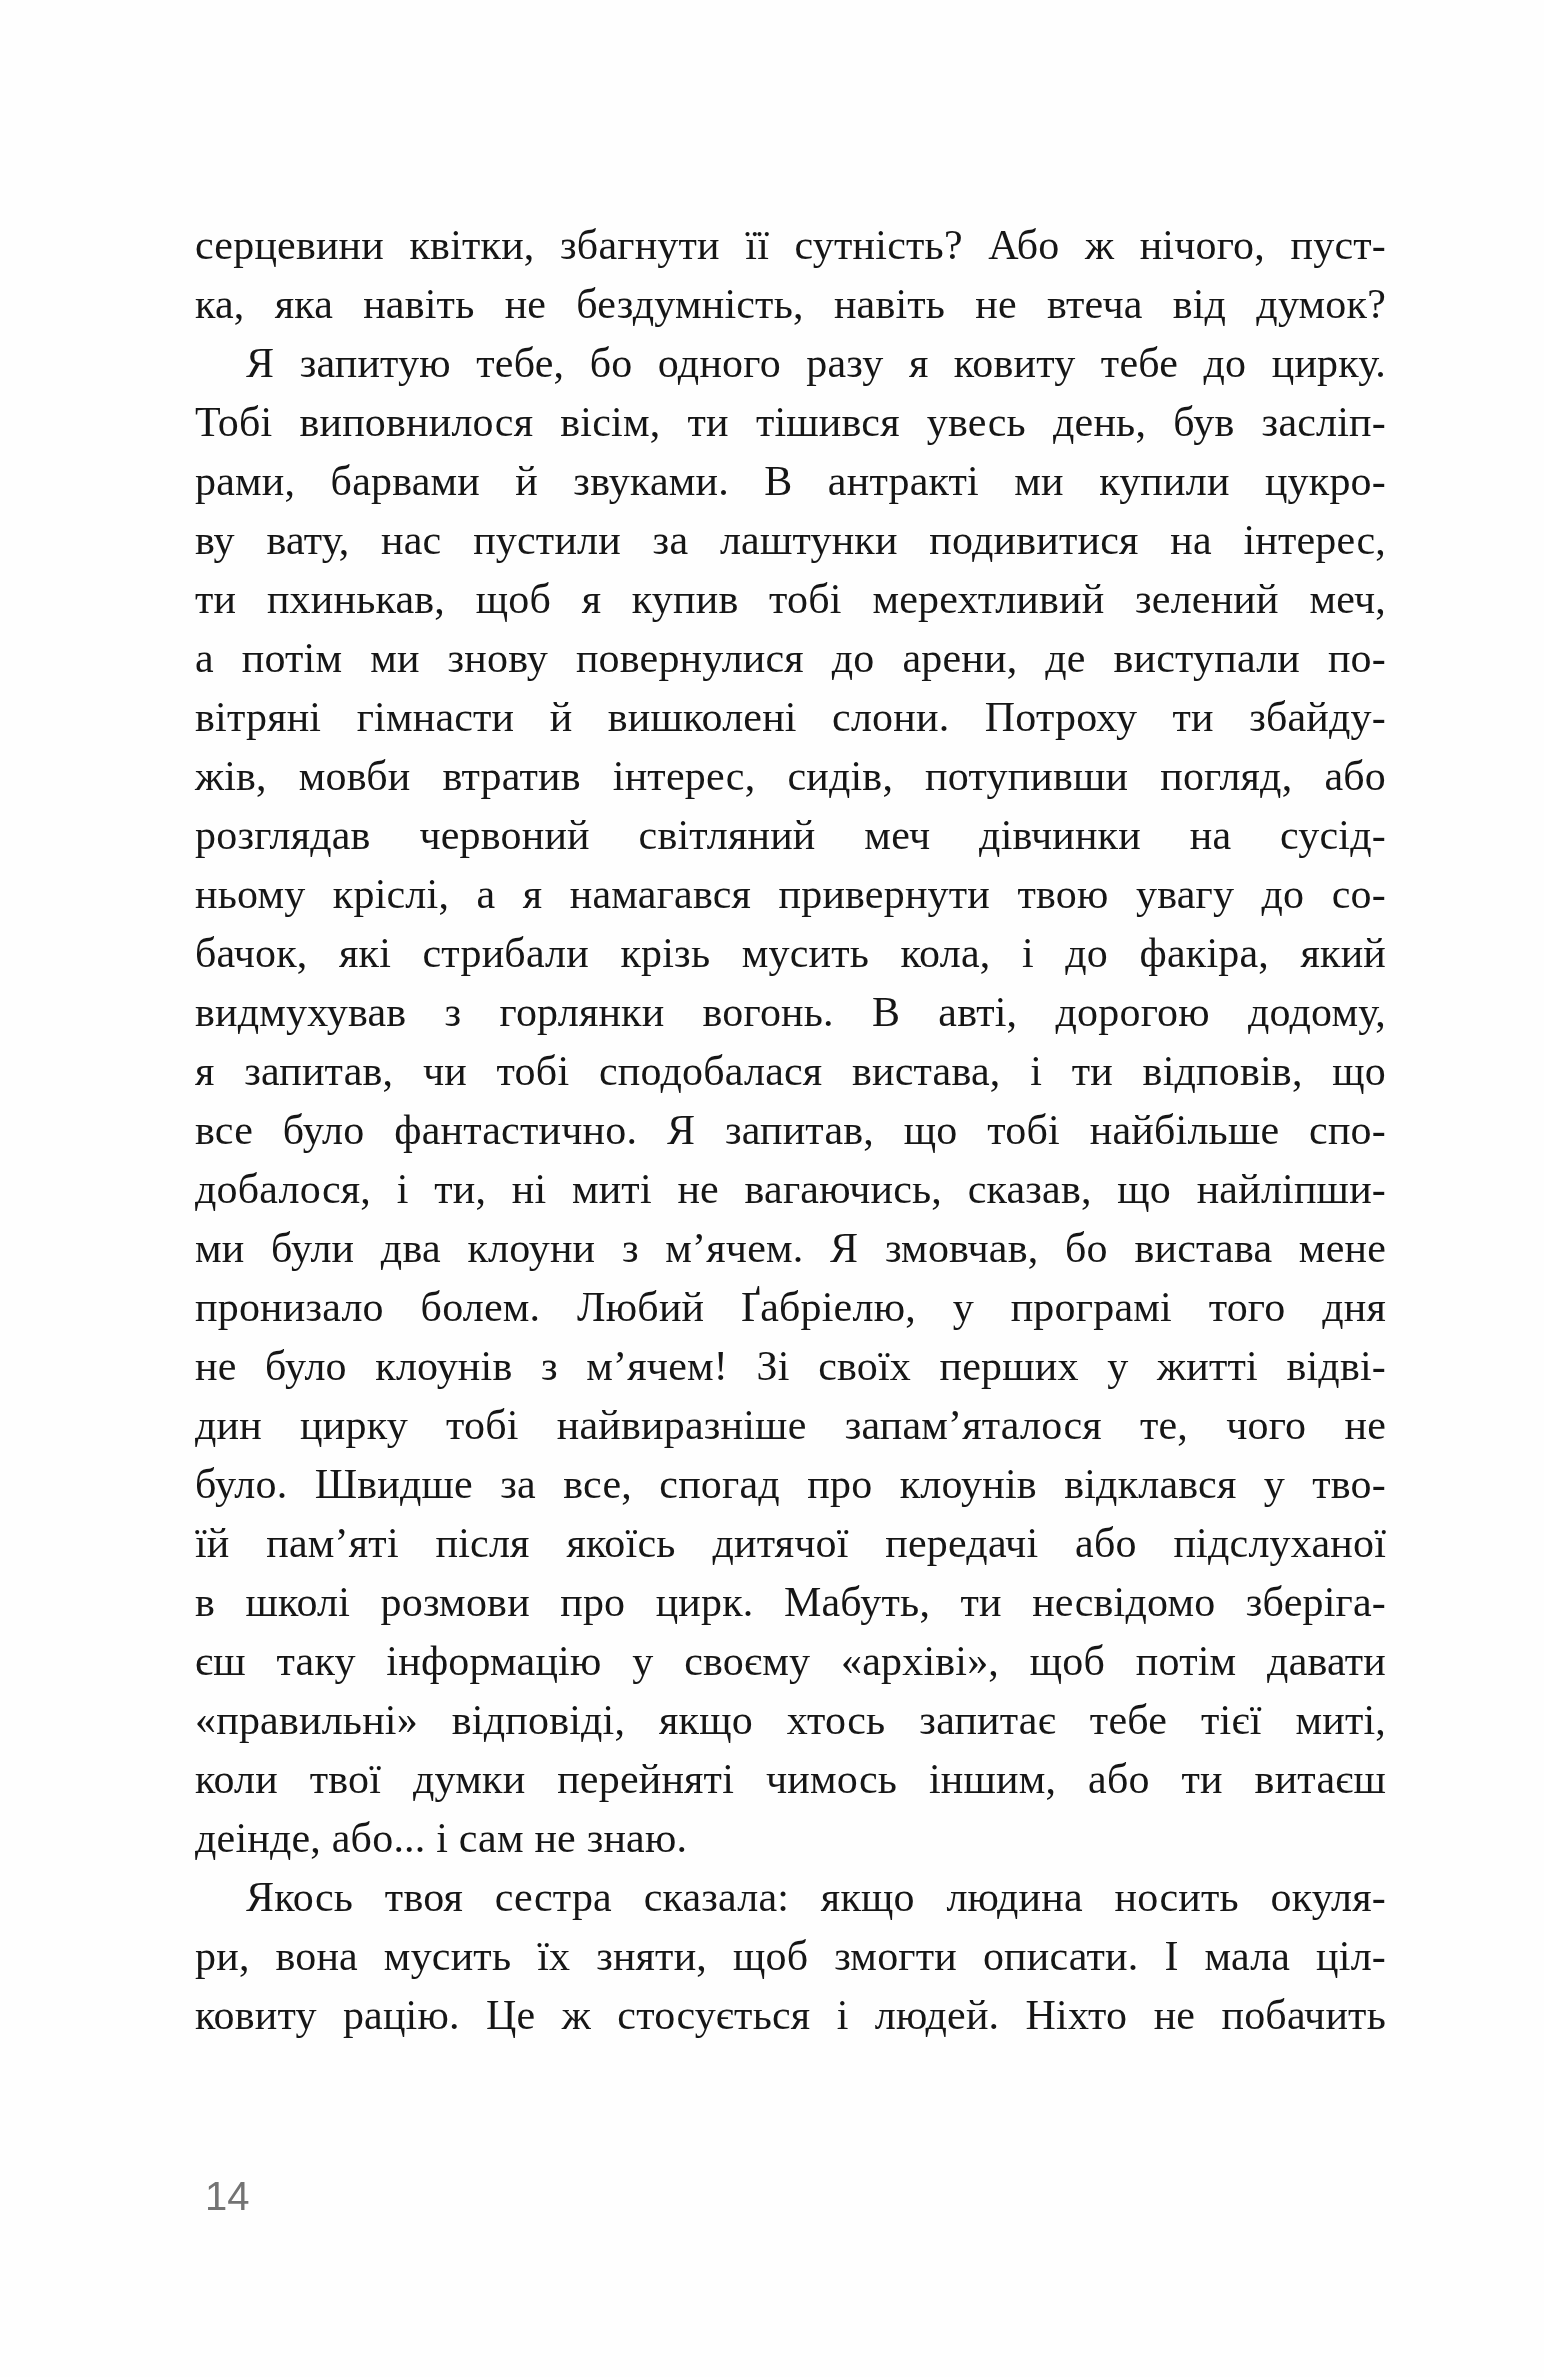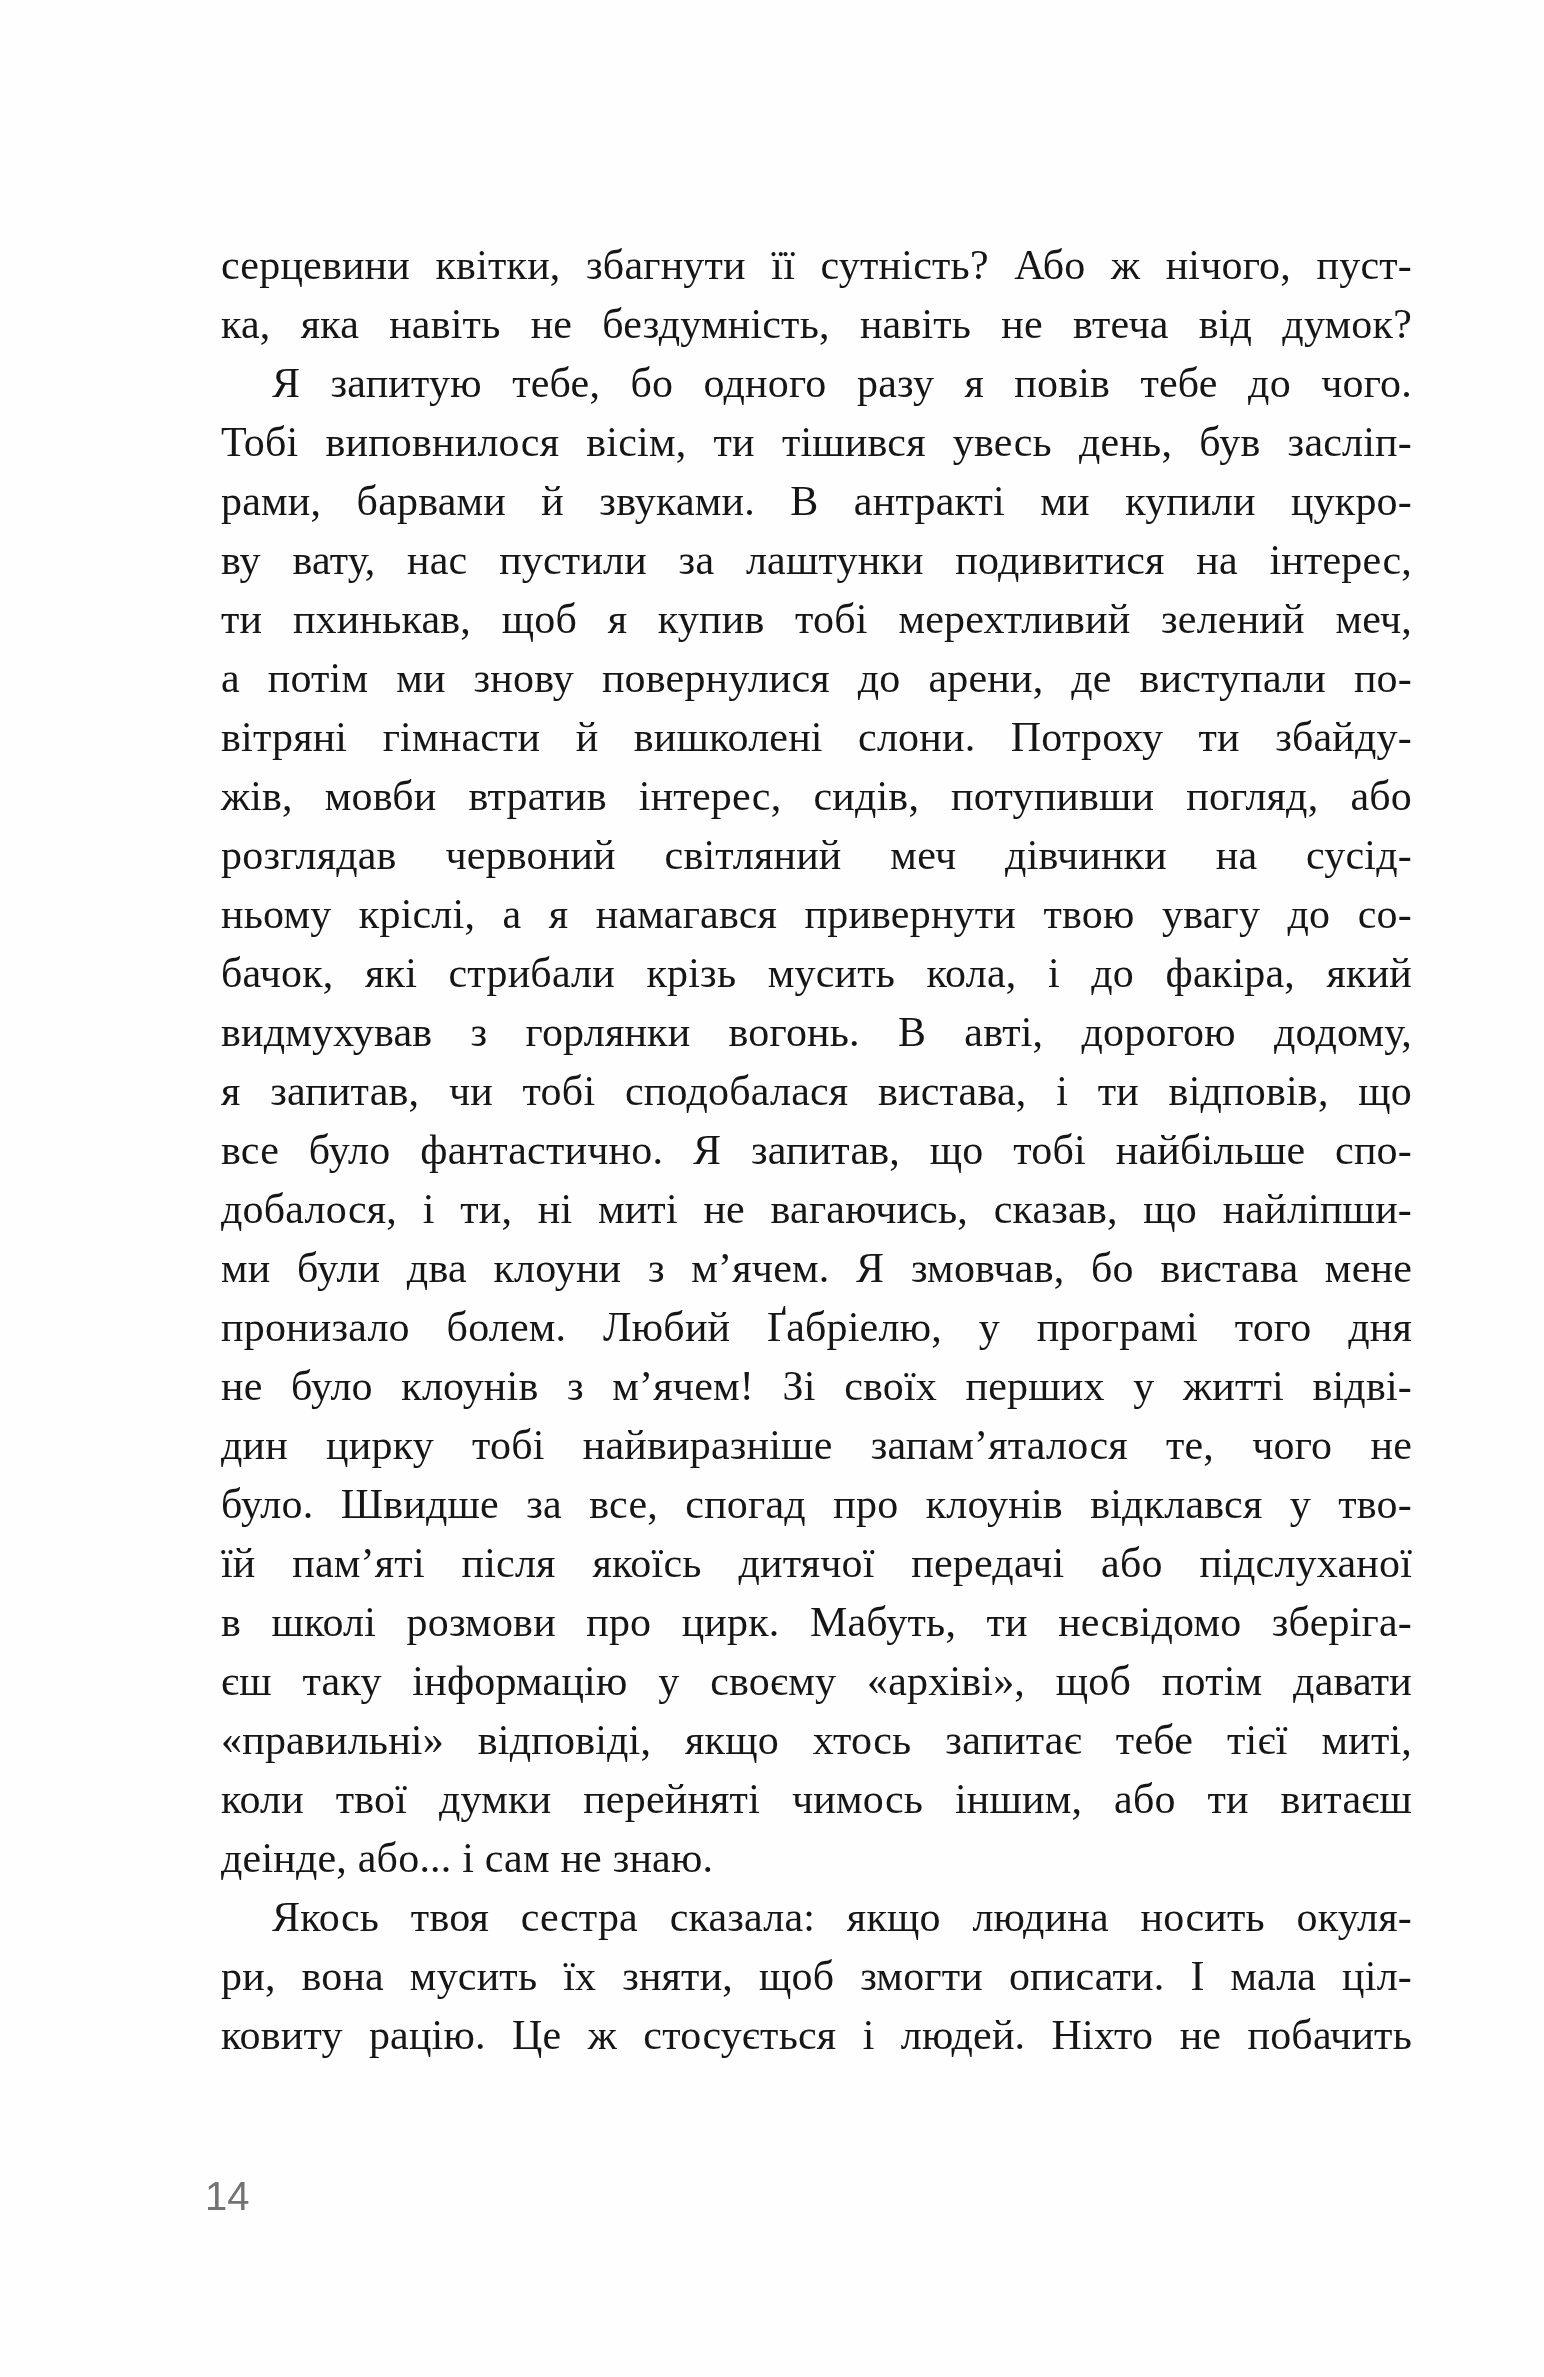--- a/index.html
+++ b/index.html
@@ -10,24 +10,23 @@
   .book-page {
     position: relative;
     width: 1545px;
     height: 2377px;
     background: #fefefe;
     overflow: hidden;
     font-family: "Liberation Serif", serif;
   }
   .text-block {
     position: absolute;
-    left: 221px;
+    left: 195px;
     top: 216px;
     width: 1191px;
-    margin-top: 20px;
   }
   .line {
     font-size: 42px;
     line-height: 59px;
     height: 59px;
     color: #161616;
     text-align: justify;
     text-align-last: justify;
     white-space: normal;
     letter-spacing: 0.2px;
@@ -48,21 +47,21 @@
     color: #737373;
   }
 </style>
 </head>
 <body>
 
 <div class="book-page">
   <div class="text-block">
     <div class="line">серцевини квітки, збагнути її сутність? Або ж нічого, пуст-</div>
     <div class="line">ка, яка навіть не бездумність, навіть не втеча від думок?</div>
-    <div class="line indent">Я запитую тебе, бо одного разу я повів тебе до чого.</div>
+    <div class="line indent">Я запитую тебе, бо одного разу я ковиту тебе до цирку.</div>
     <div class="line">Тобі виповнилося вісім, ти тішився увесь день, був засліп-</div>
     <div class="line">рами, барвами й звуками. В антракті ми купили цукро-</div>
     <div class="line">ву вату, нас пустили за лаштунки подивитися на інтерес,</div>
     <div class="line">ти пхинькав, щоб я купив тобі мерехтливий зелений меч,</div>
     <div class="line">а потім ми знову повернулися до арени, де виступали по-</div>
     <div class="line">вітряні гімнасти й вишколені слони. Потроху ти збайду-</div>
     <div class="line">жів, мовби втратив інтерес, сидів, потупивши погляд, або</div>
     <div class="line">розглядав червоний світляний меч дівчинки на сусід-</div>
     <div class="line">ньому кріслі, а я намагався привернути твою увагу до со-</div>
     <div class="line">бачок, які стрибали крізь мусить кола, і до факіра, який</div>

